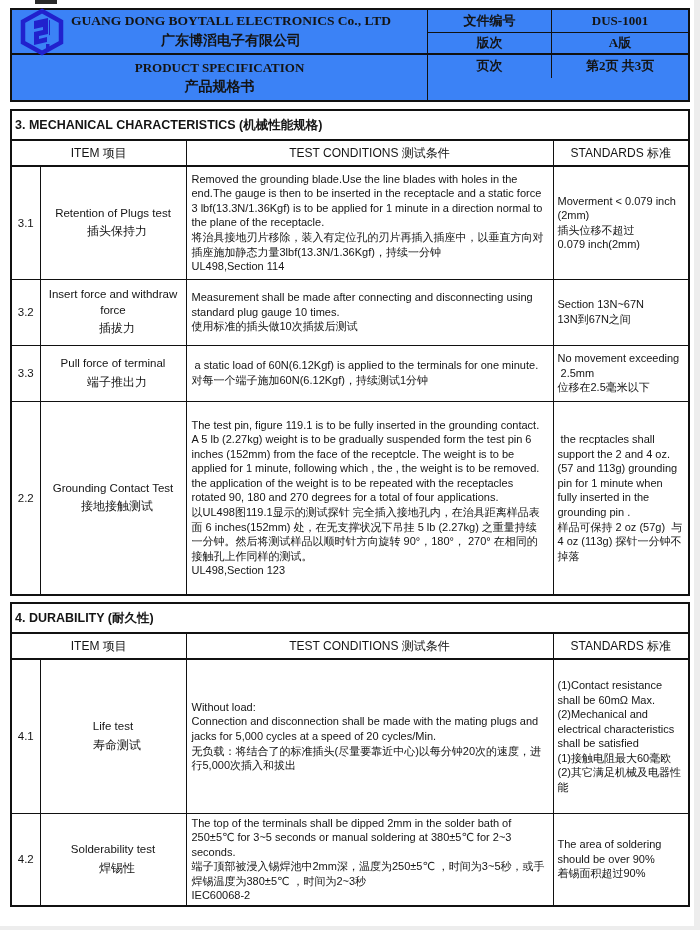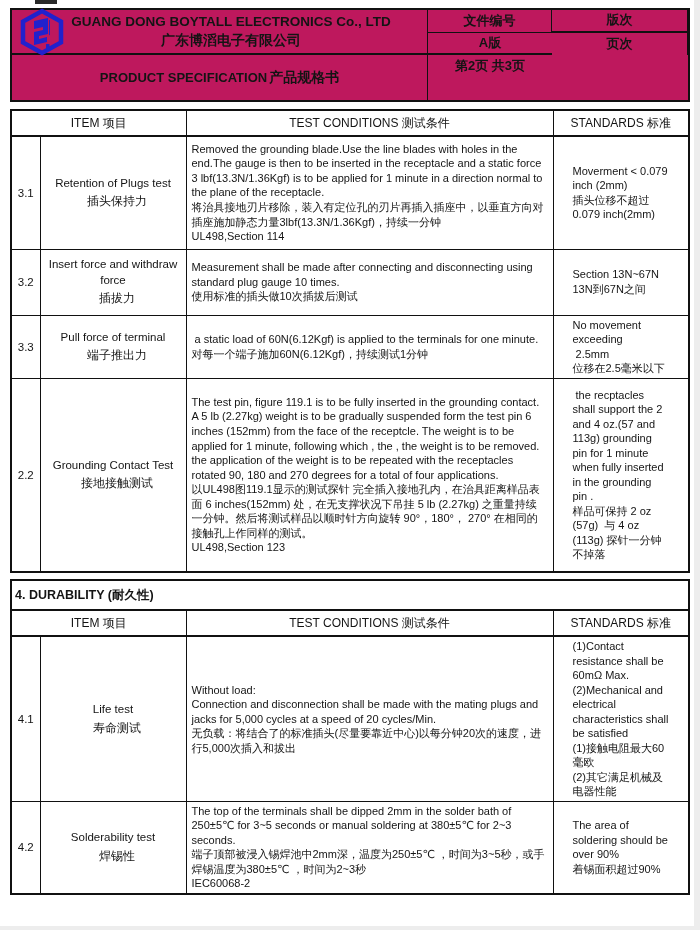--- a/index.html
+++ b/index.html
@@ -5,48 +5,48 @@
   html,body{margin:0;padding:0;}
   body{background:#e9e9e9;font-family:"Liberation Sans","DejaVu Sans",sans-serif;}
   .page{position:relative;width:700px;height:930px;background:#ffffff;box-sizing:border-box;
         padding:8px 10px 0 10px;color:#141414;overflow:hidden;}
   .edge-r{position:absolute;top:0;right:0;width:6px;height:100%;background:#ededed;}
   .edge-b{position:absolute;left:0;bottom:0;width:100%;height:4px;background:#ededed;}
   .mark-top{position:absolute;top:0;left:35px;width:22px;height:4px;background:#2a2a2a;}
 
   
   .hdr{position:relative;display:grid;grid-template-columns:416px 124px 136px;
-       grid-template-rows:repeat(4,22.5px);border:2px solid #111;background:#be185d;}
+       grid-template-rows:repeat(4,22.5px);border:2px solid #111;background:#3b82f6;font-family:Liberation Serif, serif;}
   .hc{display:flex;align-items:center;justify-content:center;font-weight:bold;}
   .c-r{border-right:1px solid #111;}
   .b-thin{border-bottom:1px solid #111;}
   .b-thick{border-bottom:2px solid #111;}
   .hdr-left{grid-column:1;grid-row:1/3;display:flex;align-items:center;}
-  .hdr-left2{grid-column:1;grid-row:3/5;display:flex;align-items:center;justify-content:center;gap:2px;}
+  .hdr-left2{grid-column:1;grid-row:3/5;display:flex;flex-direction:column;align-items:center;justify-content:center;gap:2px;}
   .logo-wrap{flex:0 0 auto;margin-left:7px;display:flex;align-items:center;}
   .company{flex:1;text-align:center;padding-right:30px;}
   .company-en{font-weight:bold;font-size:13.5px;letter-spacing:0px;}
   .company-cn{font-weight:bold;font-size:14px;margin-top:3px;}
   .doc-title-en{font-weight:bold;font-size:13px;}
   .doc-title-cn{font-weight:bold;font-size:14px;}
   .hlabel{font-size:13px;}
   .hvalue{font-size:13px;}
 
   
   .gap{height:7px;}
   .section{border:2px solid #111;background:#fff;}
   .sec-title{font-weight:bold;font-size:12.5px;padding:6px 4px 5px 3px;border-bottom:2px solid #111;}
   table.spec{width:100%;border-collapse:collapse;border-style:hidden;table-layout:fixed;font-size:11px;}
   table.spec th{font-weight:normal;font-size:12px;height:24px;border:1px solid #111;border-bottom:2px solid #111;padding:0;}
   table.spec td{border:1px solid #111;vertical-align:middle;}
   td.no{text-align:center;font-size:11.5px;}
   td.item{text-align:center;font-size:11.5px;padding:2px;line-height:1.35;}
   .item-cn{margin-top:2px;font-size:12px;margin-left:8px;}
   td.cond{padding:2px 5px;white-space:pre-wrap;line-height:1.32;}
-  td.std{padding:2px 19px;white-space:pre-wrap;line-height:1.32;}
+  td.std{padding:2px 4px;white-space:pre-wrap;line-height:1.32;}
   tr.r31{height:113px;} tr.r32{height:66px;} tr.r33{height:56px;} tr.r34{height:193px;}
   tr.r41{height:154px;} tr.r42{height:91px;}
 </style>
 </head>
 <body>
 
 <div class="page">
   <div class="edge-r"></div>
   <div class="edge-b"></div>
   <div class="mark-top"></div>
@@ -60,34 +60,36 @@
           <path d="M31 12 L31 27 L30 27.3 L30 12.3 Z" fill="#2121cd"></path>
           <rect x="27" y="36" width="3.5" height="6" fill="#2121cd"></rect>
         </svg>
       </span>
       <span class="company">
         <div class="company-en">GUANG DONG BOYTALL ELECTRONICS Co., LTD</div>
         <div class="company-cn">广东博滔电子有限公司</div>
       </span>
     </div>
     <div class="hc hlabel c-r b-thin">文件编号</div>
+    <div class="hc hvalue b-thin">DUS-1001</div>
     <div class="hc hlabel c-r b-thick">版次</div>
     <div class="hc hvalue b-thick">A版</div>
 
     <div class="hdr-left2 c-r">
       <div class="doc-title-en">PRODUCT SPECIFICATION</div>
       <div class="doc-title-cn">产品规格书</div>
     </div>
     <div class="hc hlabel c-r">页次</div>
     <div class="hc hvalue">第2页  共3页</div>
   </div>
 
   <div class="gap"></div>
 
   <div class="section">
+    <div class="sec-title">3. MECHANICAL CHARACTERISTICS (机械性能规格)</div>
     <table class="spec">
       <colgroup>
           <col style="width:28px">
           <col style="width:146px">
           <col style="width:367px">
           <col style="width:135px">
         </colgroup>
       <tbody>
           <tr>
         <th colspan="2">ITEM 项目</th>

